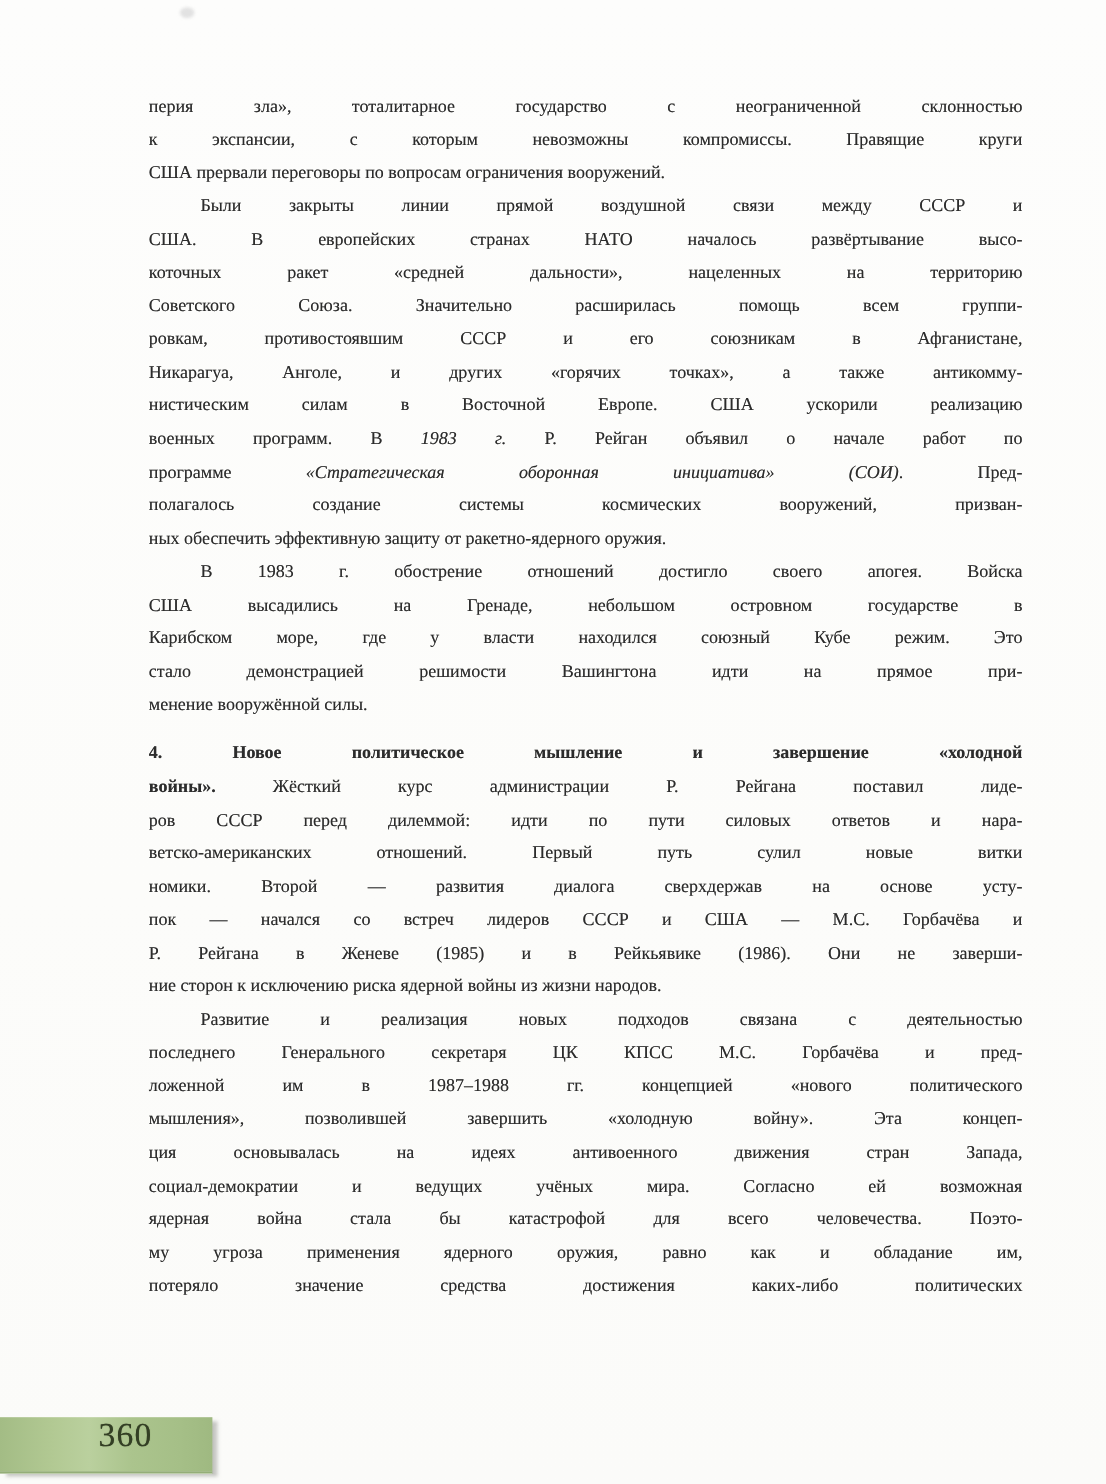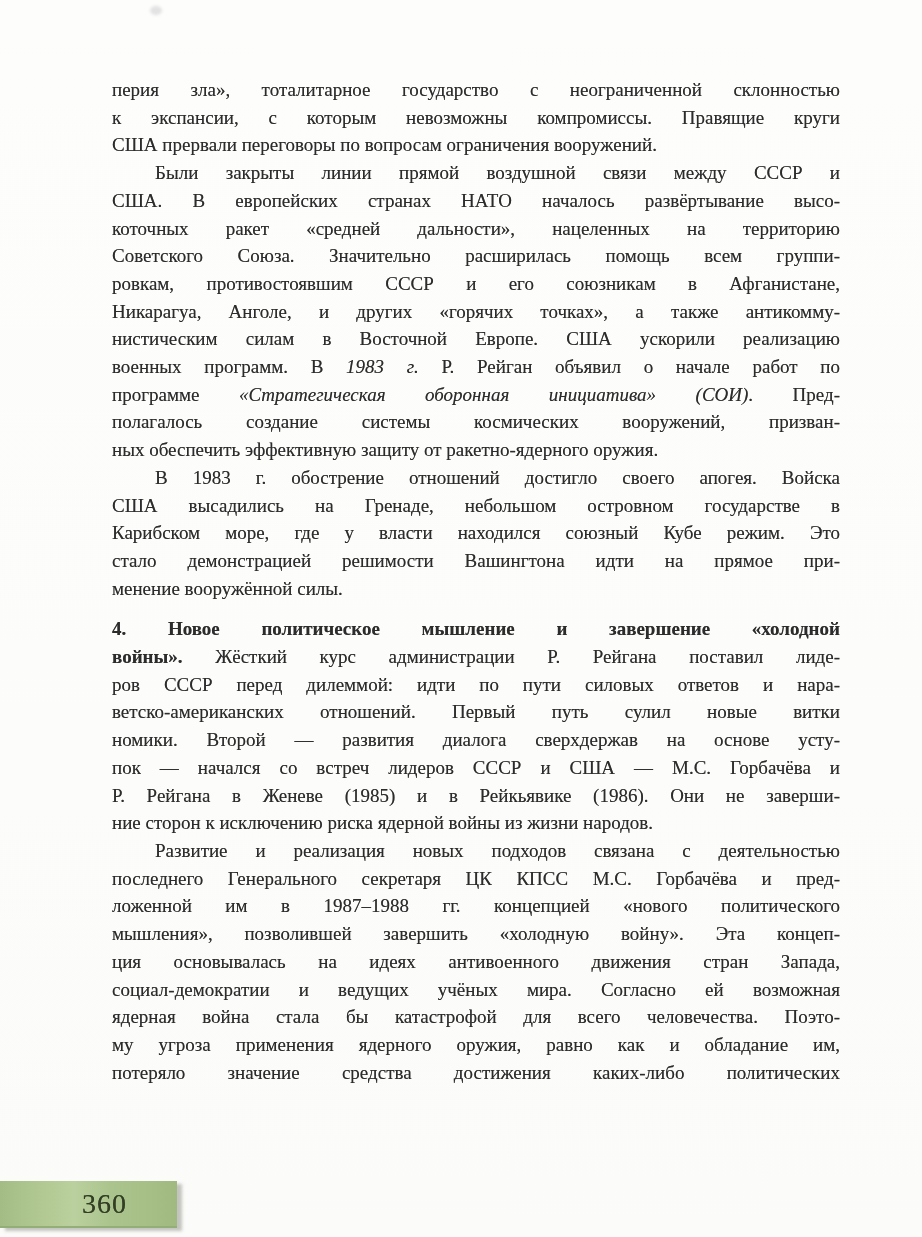--- a/index.html
+++ b/index.html
@@ -21,24 +21,24 @@
     left: 150px;
     top: 6px;
     width: 12px;
     height: 9px;
     background: #e2e2e2;
     border-radius: 50%;
     filter: blur(1.5px);
   }
   .text-block {
     position: absolute;
-    left: 112px;
+    left: 124px;
     top: 76px;
     width: 728px;
-    font-size: 19px;
+    font-size: 15px;
     line-height: 27.7px;
     text-shadow: 0 0 0.5px rgba(45,45,45,0.55);
   }
   .para { margin: 0; }
   .para.gap { margin-top: 13px; }
   .para.indent .line:first-child { text-indent: 43px; }
   .line {
     text-align: justify;
     text-align-last: justify;
   }
@@ -48,21 +48,20 @@
   .page-number-badge {
     position: absolute;
     left: 0;
     top: 1181px;
     width: 177px;
     height: 45px;
     background: linear-gradient(90deg, #a3bc85 0%, #b2c993 25%, #bad09e 42%, #abc48d 62%, #a5bf87 85%, #9fb981 100%);
     border-bottom: 2px solid #94ae78;
     box-shadow: 5px 3px 3px rgba(150,152,146,0.55);
     display: flex;
-    align-items: center;
     justify-content: center;
   }
   .page-number-badge span {
     font-size: 28px;
     color: #333f24;
     letter-spacing: 1px;
     padding-left: 32px;
     text-shadow: 0 0 0.6px rgba(40,50,25,0.7);
   }
 </style>

